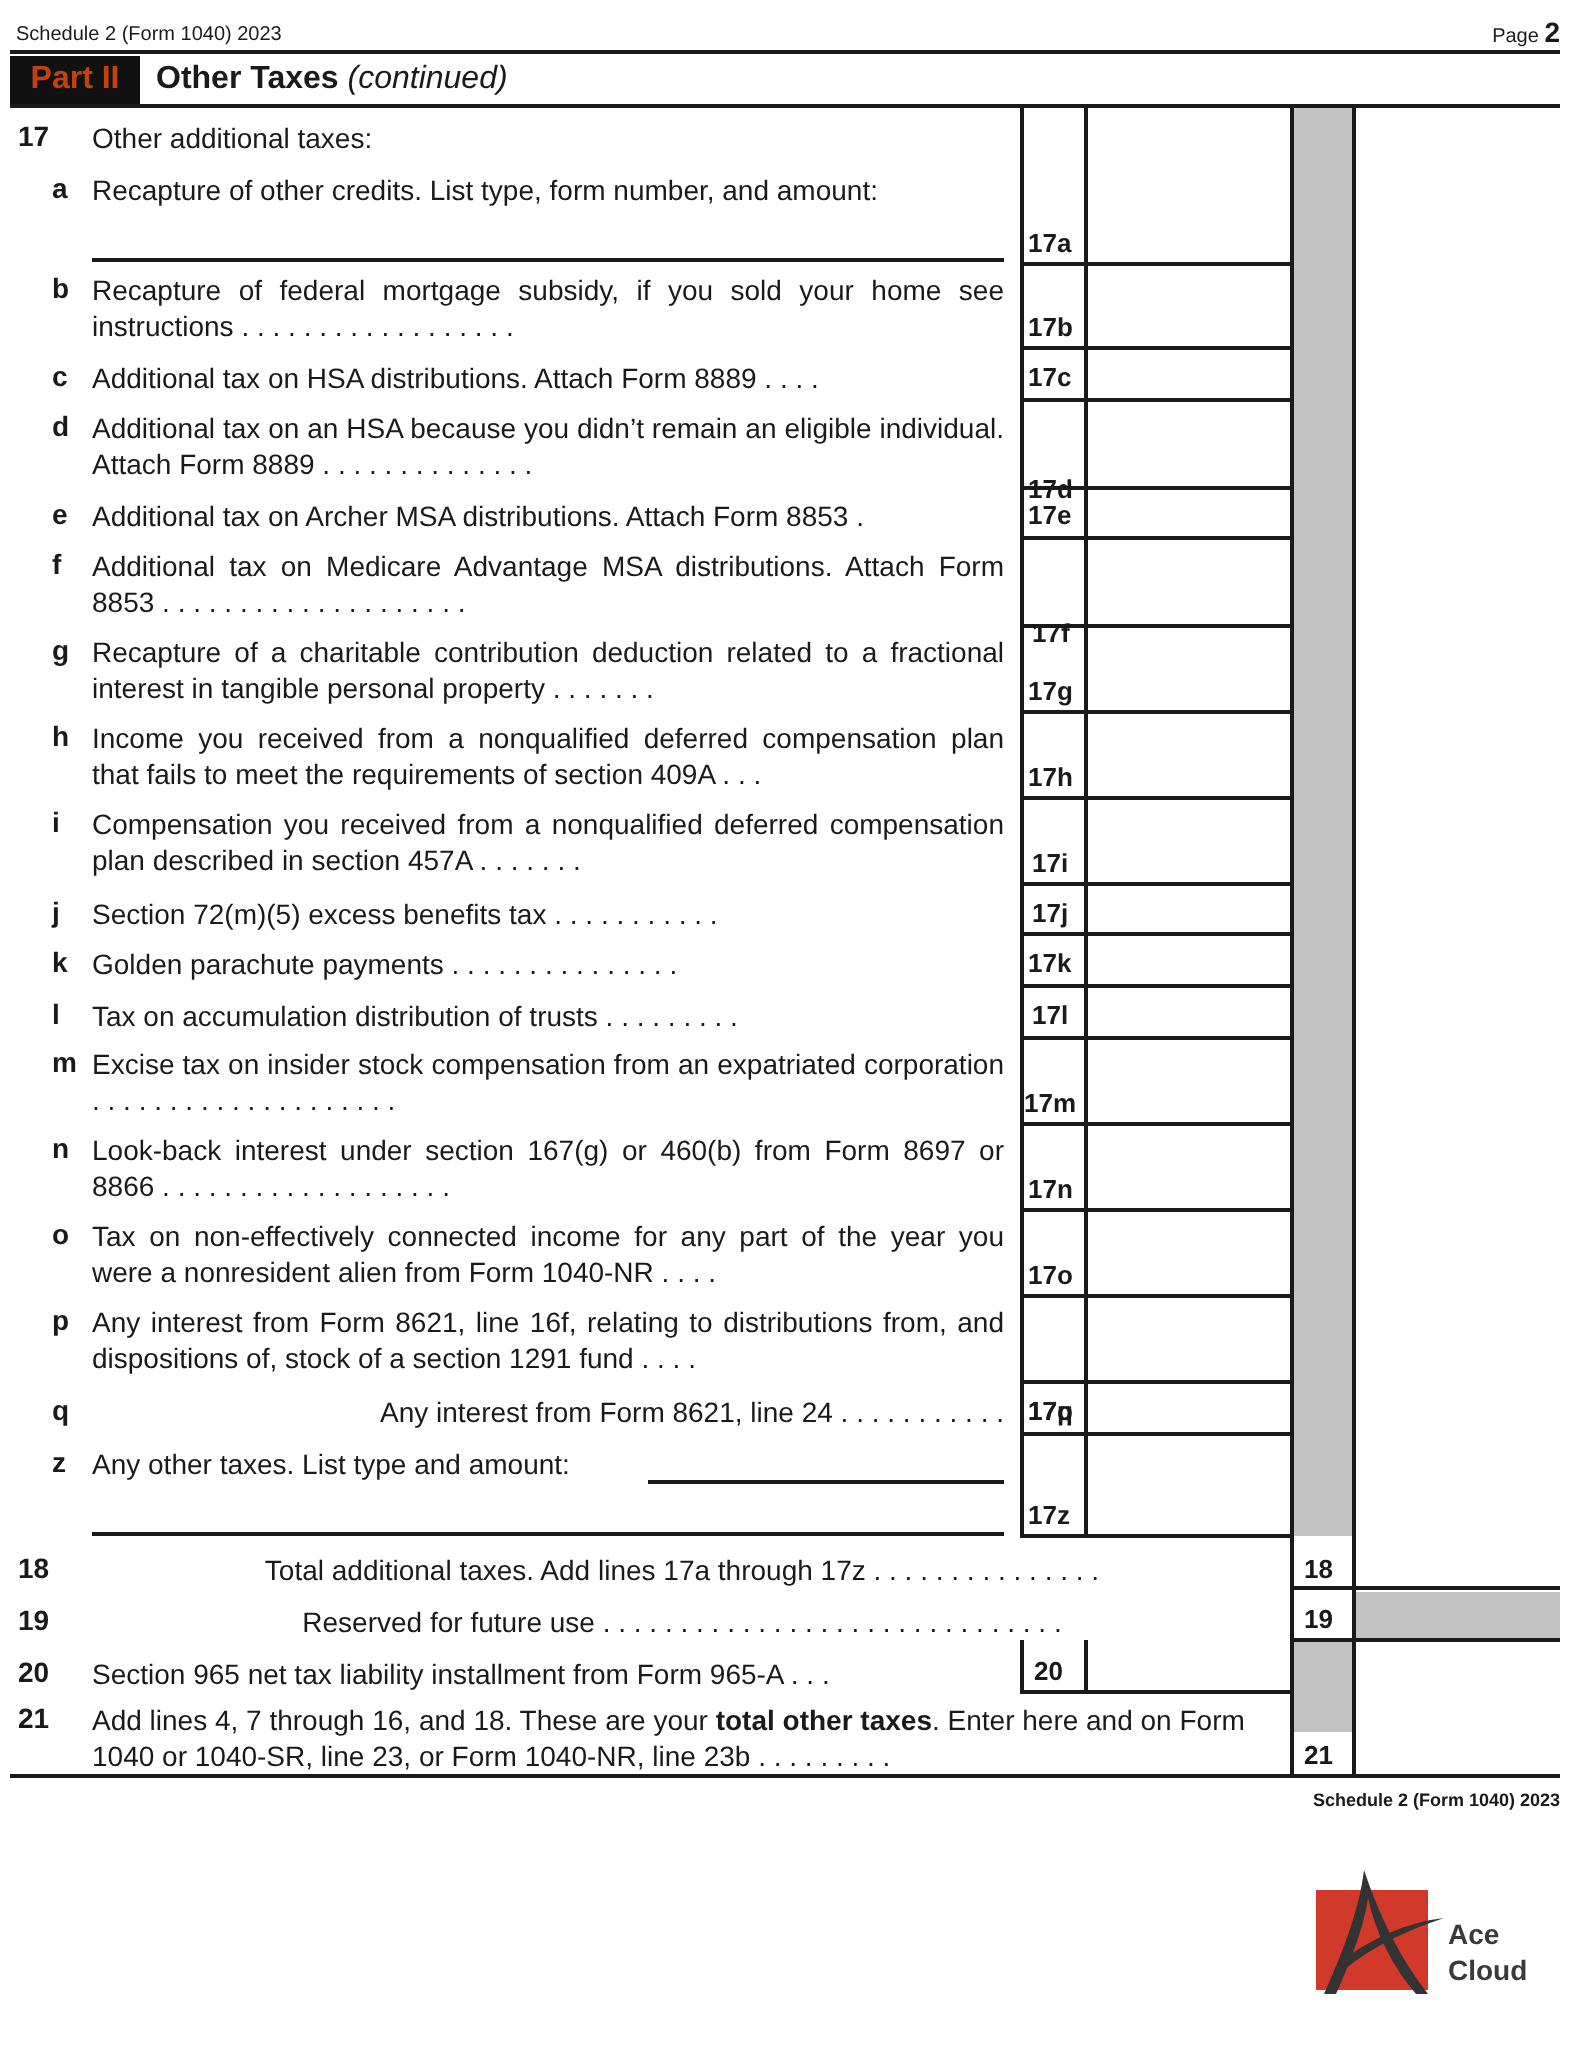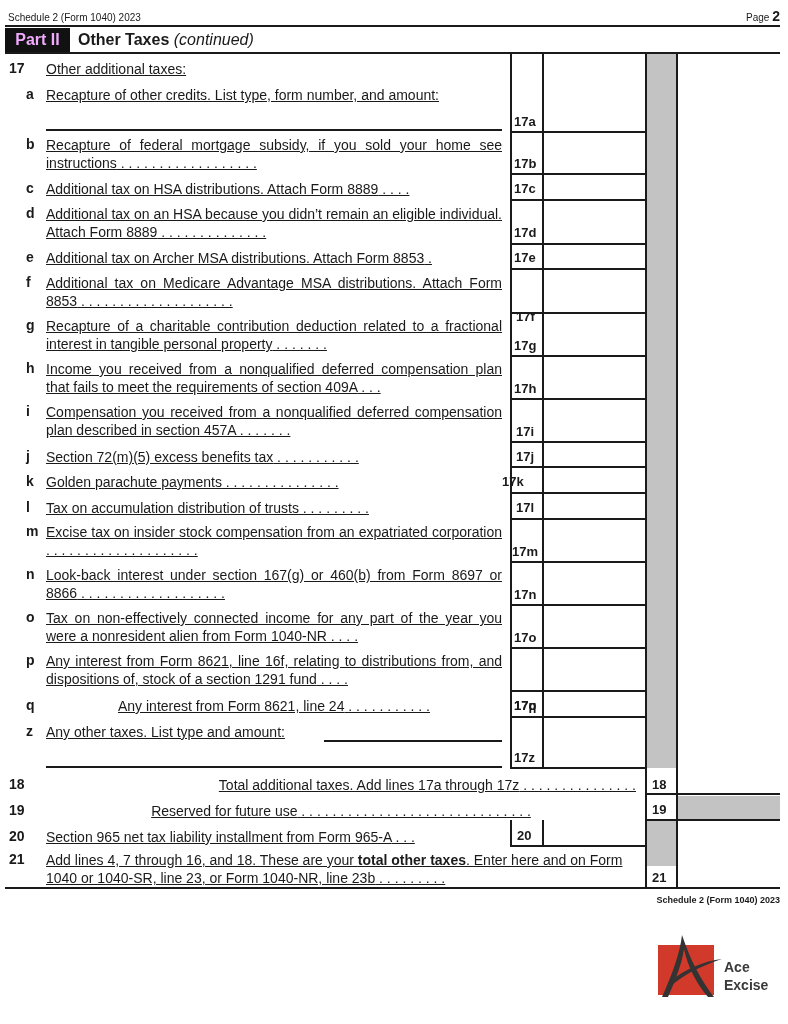--- a/index.html
+++ b/index.html
@@ -3,29 +3,29 @@
 <meta charset="utf-8">
 <style>
   html, body { margin:0; padding:0; background:#ffffff; }
   body { width:788px; height:1024px; position:relative; overflow:hidden;
          font-family:"Liberation Sans", sans-serif; color:#1a1a1a; }
   .abs { position:absolute; }
   .hdr-left { left:8px; top:12px; font-size:10px; }
   .hdr-right { right:8px; top:8px; font-size:10px; }
   .hdr-right b { font-size:14px; font-weight:bold; }
   .rule { position:absolute; left:5px; right:8px; background:#1a1a1a; }
-  .part-tag { left:5px; top:28px; width:65px; height:24px; background:#111; color:#f0abfc;
+  .part-tag { left:5px; top:28px; width:65px; height:24px; background:#111; color:#c2410c;
               font-weight:bold; font-size:16px; line-height:24px; text-align:center; }
   .part-title { left:78px; top:28px; height:24px; line-height:24px; font-size:16px; font-weight:bold; }
   .part-title i { font-weight:normal; font-style:italic;text-align:center; }
 
   .row { position:absolute; left:0; width:788px; }
   .lnum { position:absolute; left:9px; font-size:14px; font-weight:bold; }
   .lletter { position:absolute; left:26px; font-size:14px; font-weight:bold; width:18px; }
-  .ltext { position:absolute; left:46px; width:456px; font-size:14px; line-height:18px; text-align:justify;text-decoration:underline; }
+  .ltext { position:absolute; left:46px; width:456px; font-size:14px; line-height:18px; text-align:justify; }
   .ltext.wide { width:590px; }
   .dots { letter-spacing:0; white-space:nowrap; }
   .col-amt { position:absolute; left:543px; width:103px; }
   .hline { position:absolute; height:0; border-top:2px solid #1a1a1a; }
   .gray { position:absolute; background:#c3c3c3; }
   .vline { position:absolute; width:0; border-left:2px solid #1a1a1a; }
   .box-num { position:absolute; font-size:13px; font-weight:bold; }
 
   .footer { right:8px; top:895px; font-size:9px; font-weight:bold; }
   .logo { left:656px; top:935px; width:120px; height:65px; }
@@ -77,21 +77,21 @@
   <span class="lletter">c</span>
   <span class="ltext" style="text-align:left"><span>Additional tax on HSA distributions. Attach Form 8889</span><span class="dots"> . . . .</span></span>
 </div>
 <div class="box-num" style="left:514px;top:181px;">17c</div>
 <div class="hline" style="left:510px;width:137px;top:199px;"></div>
 
 <div class="row" style="top:205px;">
   <span class="lletter">d</span>
   <span class="ltext"><span>Additional tax on an HSA because you didn’t remain an eligible individual. Attach Form 8889</span><span class="dots"> . . . . . . . . . . . . . .</span></span>
 </div>
-<div class="box-num" style="left:514px;top:225px;">17d</div>
+<div class="box-num" style="left:514px;top:237px;">17d</div>
 <div class="hline" style="left:510px;width:137px;top:243px;"></div>
 
 <div class="row" style="top:249px;">
   <span class="lletter">e</span>
   <span class="ltext" style="text-align:left"><span>Additional tax on Archer MSA distributions. Attach Form 8853</span><span class="dots"> .</span></span>
 </div>
 <div class="box-num" style="left:514px;top:250px;">17e</div>
 <div class="hline" style="left:510px;width:137px;top:268px;"></div>
 
 <div class="row" style="top:274px;">
@@ -126,21 +126,21 @@
   <span class="lletter">j</span>
   <span class="ltext" style="text-align:left"><span>Section 72(m)(5) excess benefits tax</span><span class="dots"> . . . . . . . . . . .</span></span>
 </div>
 <div class="box-num" style="left:516px;top:449px;">17j</div>
 <div class="hline" style="left:510px;width:137px;top:466px;"></div>
 
 <div class="row" style="top:473px;">
   <span class="lletter">k</span>
   <span class="ltext" style="text-align:left"><span>Golden parachute payments</span><span class="dots"> . . . . . . . . . . . . . . .</span></span>
 </div>
-<div class="box-num" style="left:502px;top:474px;">17k</div>
+<div class="box-num" style="left:514px;top:474px;">17k</div>
 <div class="hline" style="left:510px;width:137px;top:492px;"></div>
 
 <div class="row" style="top:499px;">
   <span class="lletter">l</span>
   <span class="ltext" style="text-align:left"><span>Tax on accumulation distribution of trusts</span><span class="dots"> . . . . . . . . .</span></span>
 </div>
 <div class="box-num" style="left:516px;top:500px;">17l</div>
 <div class="hline" style="left:510px;width:137px;top:518px;"></div>
 
 <div class="row" style="top:523px;">
@@ -166,21 +166,21 @@
 
 <div class="row" style="top:652px;">
   <span class="lletter">p</span>
   <span class="ltext"><span>Any interest from Form 8621, line 16f, relating to distributions from, and dispositions of, stock of a section 1291 fund</span><span class="dots"> . . . .</span></span>
 </div>
 <div class="box-num" style="left:514px;top:698px;">17p</div>
 <div class="hline" style="left:510px;width:137px;top:690px;"></div>
 
 <div class="row" style="top:697px;">
   <span class="lletter">q</span>
-  <span class="ltext" style="text-align:center"><span>Any interest from Form 8621, line 24</span><span class="dots"> . . . . . . . . . . .</span></span>
+  <span class="ltext" style="text-align:right"><span>Any interest from Form 8621, line 24</span><span class="dots"> . . . . . . . . . . .</span></span>
 </div>
 <div class="box-num" style="left:514px;top:698px;">17q</div>
 <div class="hline" style="left:510px;width:137px;top:716px;"></div>
 
 <div class="row" style="top:723px;">
   <span class="lletter">z</span>
   <span class="ltext" style="text-align:left">Any other taxes. List type and amount:</span>
 </div>
 <div class="hline" style="left:324px;width:178px;top:740px;"></div>
 <div class="hline" style="left:46px;width:456px;top:766px;"></div>
@@ -201,21 +201,21 @@
 <div class="col-amt" style="top:494px;height:24px;"></div>
 <div class="col-amt" style="top:520px;height:41px;"></div>
 <div class="col-amt" style="top:563px;height:41px;"></div>
 <div class="col-amt" style="top:606px;height:41px;"></div>
 <div class="col-amt" style="top:649px;height:41px;"></div>
 <div class="col-amt" style="top:692px;height:24px;"></div>
 <div class="col-amt" style="top:718px;height:49px;"></div>
 
 <div class="row" style="top:776px;">
   <span class="lnum">18</span>
-  <span class="ltext wide" style="text-align:right"><span>Total additional taxes. Add lines 17a through 17z</span><span class="dots"> . . . . . . . . . . . . . . .</span></span>
+  <span class="ltext wide" style="text-align:center"><span>Total additional taxes. Add lines 17a through 17z</span><span class="dots"> . . . . . . . . . . . . . . .</span></span>
 </div>
 <div class="box-num" style="left:652px;top:777px;">18</div>
 <div class="abs" style="left:678px;top:769px;width:102px;height:24px;"></div>
 <div class="hline" style="left:646px;width:134px;top:793px;"></div>
 
 <div class="row" style="top:802px;">
   <span class="lnum">19</span>
   <span class="ltext wide" style="text-align:center"><span>Reserved for future use</span><span class="dots"> . . . . . . . . . . . . . . . . . . . . . . . . . . . . . .</span></span>
 </div>
 <div class="box-num" style="left:652px;top:802px;">19</div>
@@ -244,15 +244,15 @@
 <div class="abs footer">Schedule 2 (Form 1040) 2023</div>
 
 <div class="abs logo">
   <svg width="70" height="65" viewBox="0 0 70 65">
     <rect x="2" y="10" width="56" height="50" fill="#d1392a"></rect>
     <path d="M26 0 C 24 18, 16 40, 6 62 L 12 62 C 20 44, 26 28, 28 14 C 32 32, 40 48, 52 62 L 58 62 C 44 44, 34 24, 26 0 Z" fill="#333"></path>
     <path d="M14 46 C 30 34, 48 26, 66 24 C 48 30, 30 38, 16 50 Z" fill="#333"></path>
   </svg>
   <div class="logo-text">
     <div>Ace</div>
-    <div>Excise</div>
+    <div>Cloud</div>
   </div>
 </div>
 
 </body></html>

